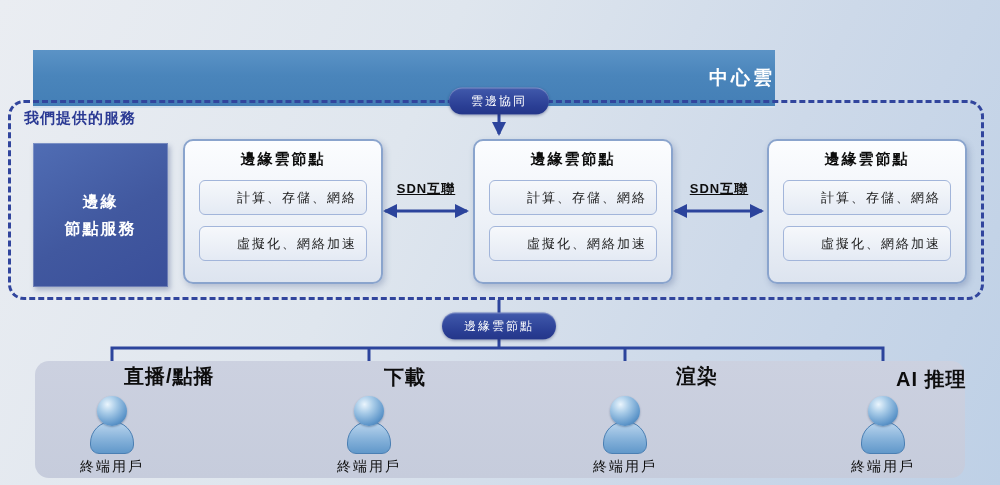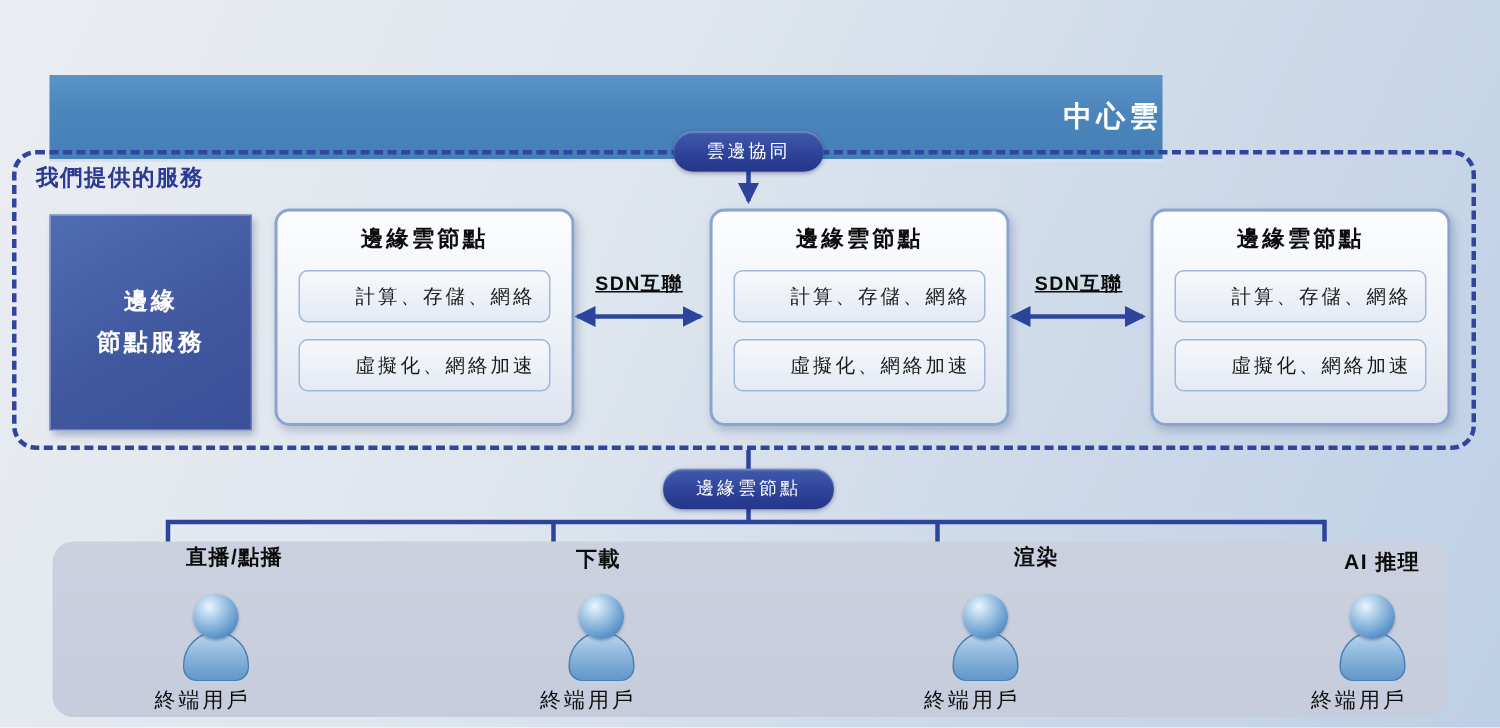--- a/index.html
+++ b/index.html
@@ -73,26 +73,26 @@
     color:#0d0d0d; letter-spacing:1px; white-space:nowrap;text-decoration:underline;
   }
   .sdn-1 { left:426px; top:180px; } .sdn-2 { left:719px; top:180px; }
 
   
   .bottom-band {
     left:35px; top:361px; width:930px; height:117px;
     background:linear-gradient(180deg,#ccd1e0 0%,#c6ccdc 100%);
     border-radius:14px;
   }
-  .category-label { font-size:14px; font-weight:bold; color:#0d0d0d; letter-spacing:1px; white-space:nowrap; }
+  .category-label { font-size:20px; font-weight:bold; color:#0d0d0d; letter-spacing:1px; white-space:nowrap; }
   .cat-1 { left:124px; top:363px; } .cat-2 { left:384px; top:364px;text-align:right; }
   .cat-3 { left:676px; top:363px; } .cat-4 { left:896px; top:366px; }
 
   .user { transform:translateX(-50%); top:396px; width:110px;
-          display:flex; flex-direction:column; align-items:flex-end; }
+          display:flex; flex-direction:column; align-items:center; }
   .u1 { left:112px; } .u2 { left:369px; } .u3 { left:625px; } .u4 { left:883px; }
   .person { position:relative; width:46px; height:58px; }
   .person .head {
     position:absolute; top:0; left:50%; transform:translateX(-50%);
     width:30px; height:30px; border-radius:50%;
     background:radial-gradient(circle at 35% 28%, #eaf5fd 0%, #a9cce8 30%, #5e96ca 70%, #33699f 100%);
     box-shadow:0 1px 2px rgba(30,60,100,.4); z-index:2;
   }
   .person .body {
     position:absolute; bottom:0; left:50%; transform:translateX(-50%);

